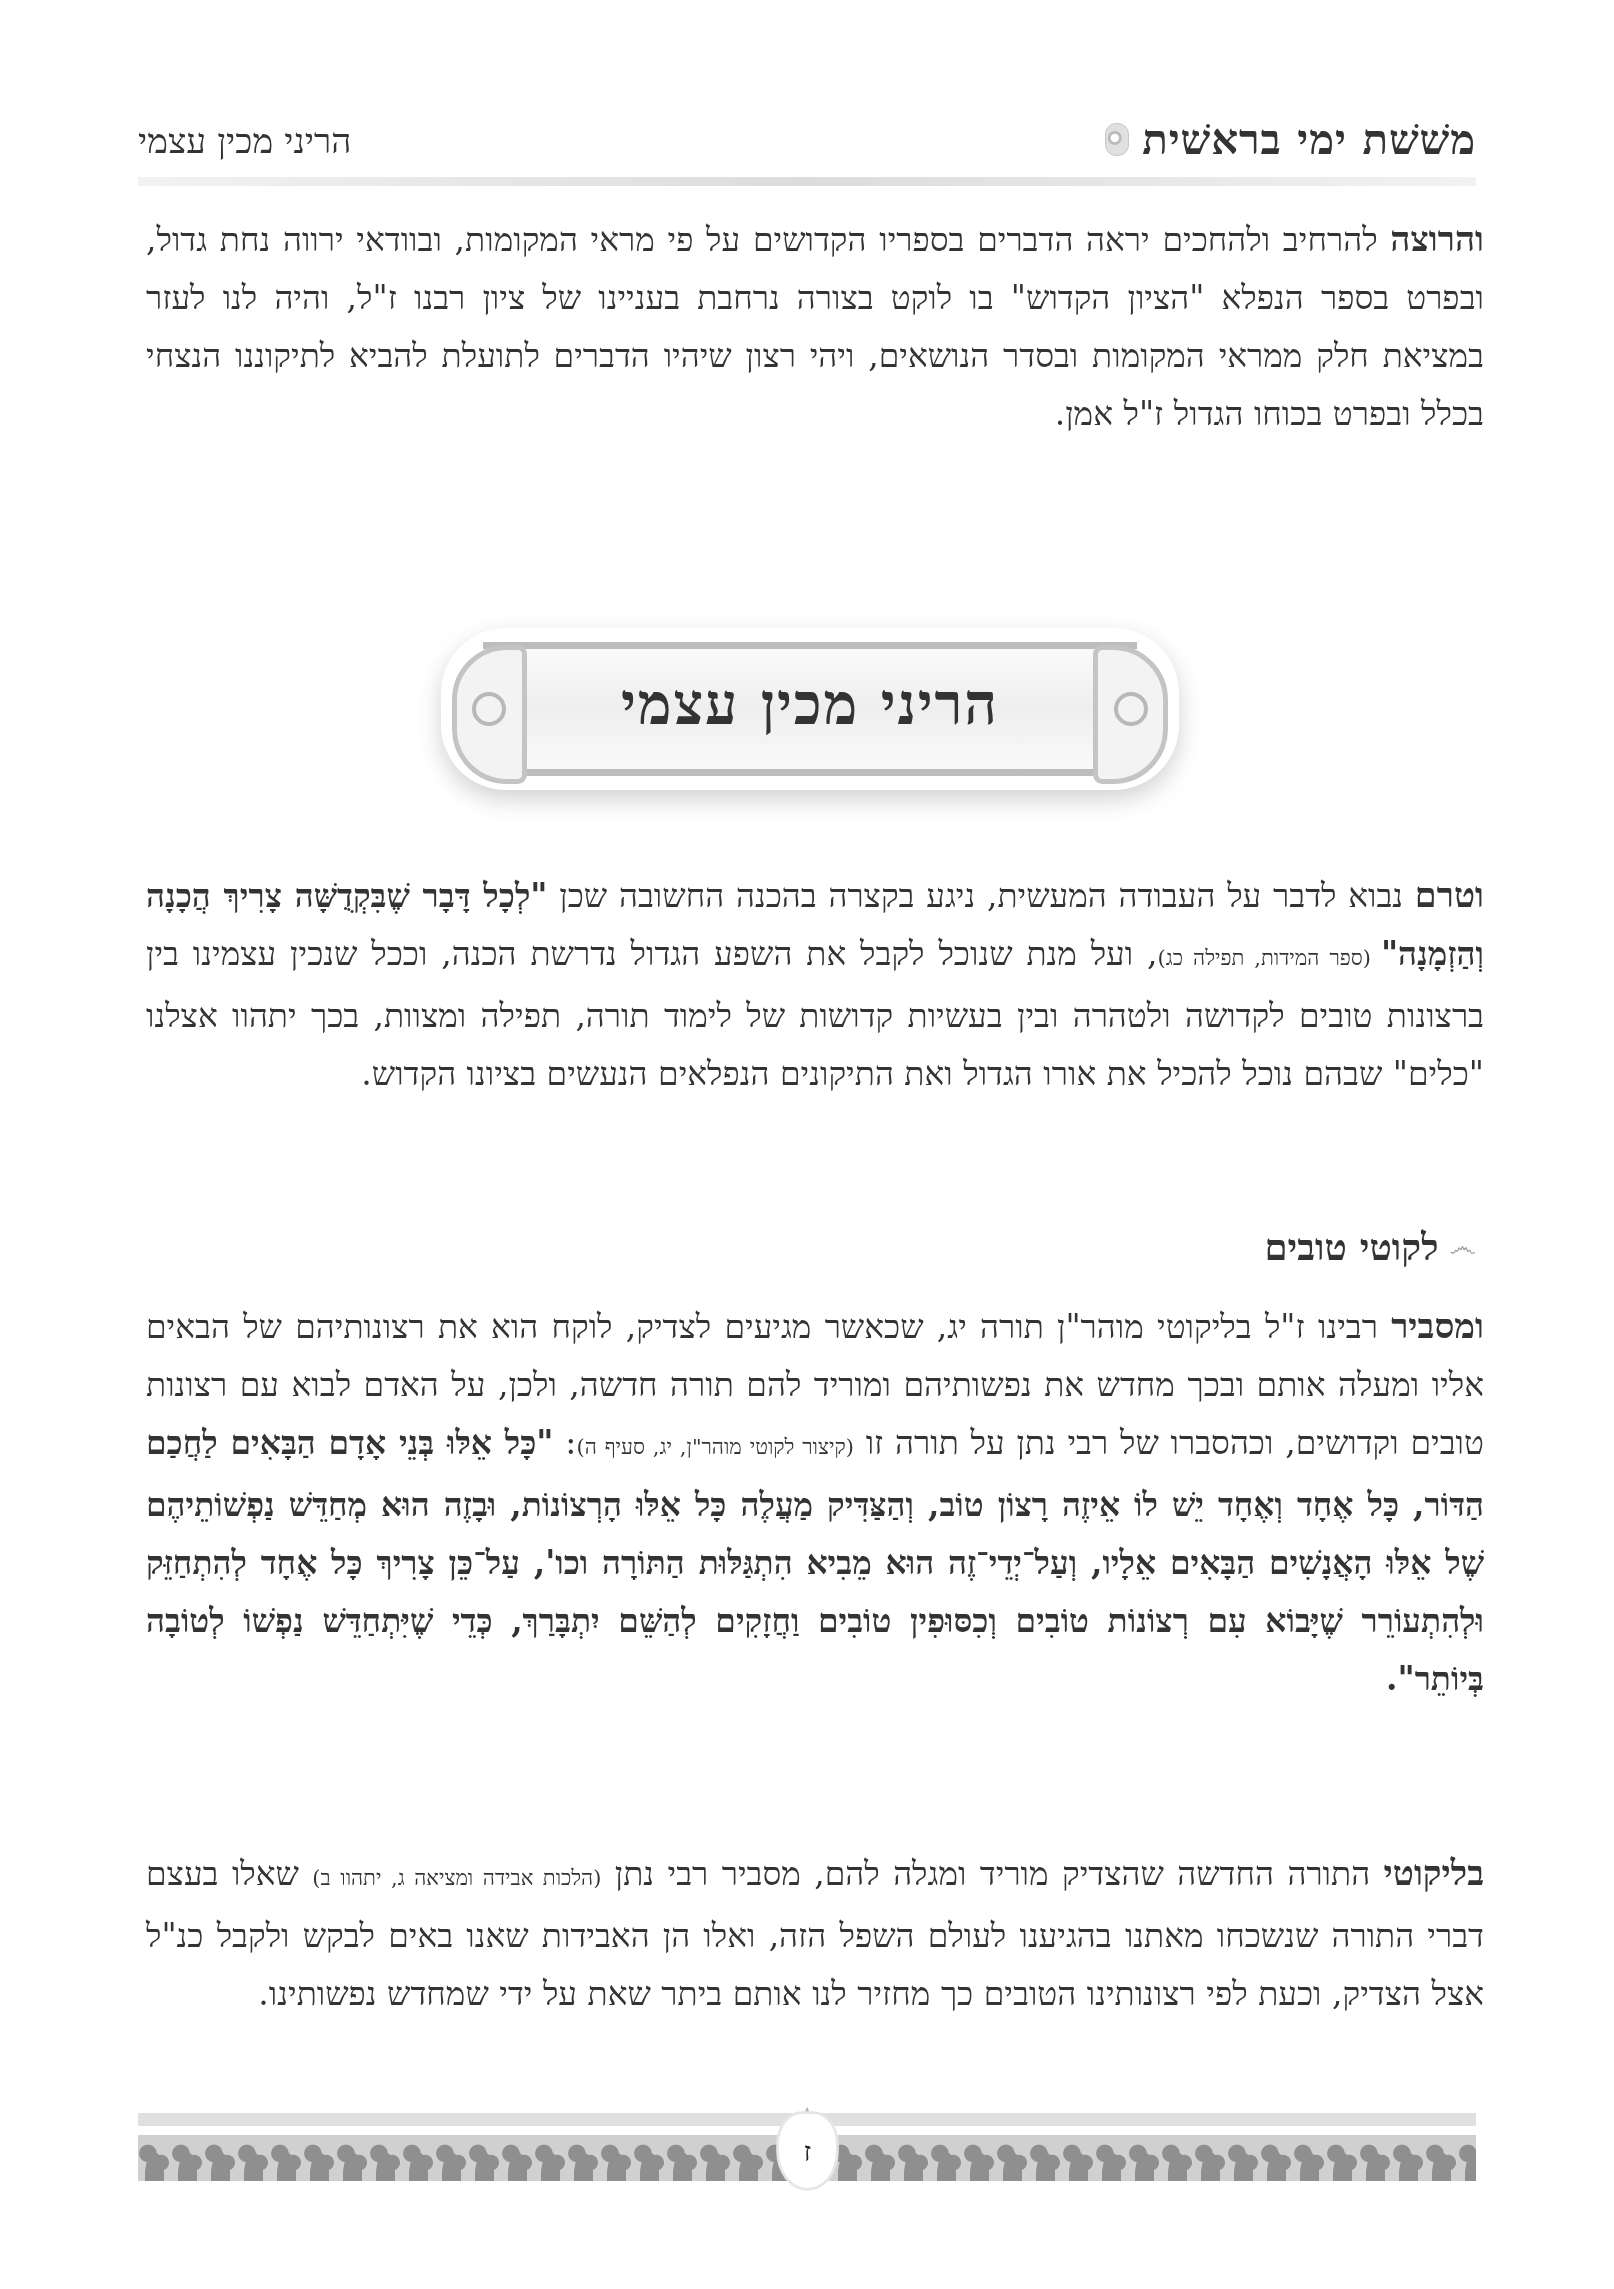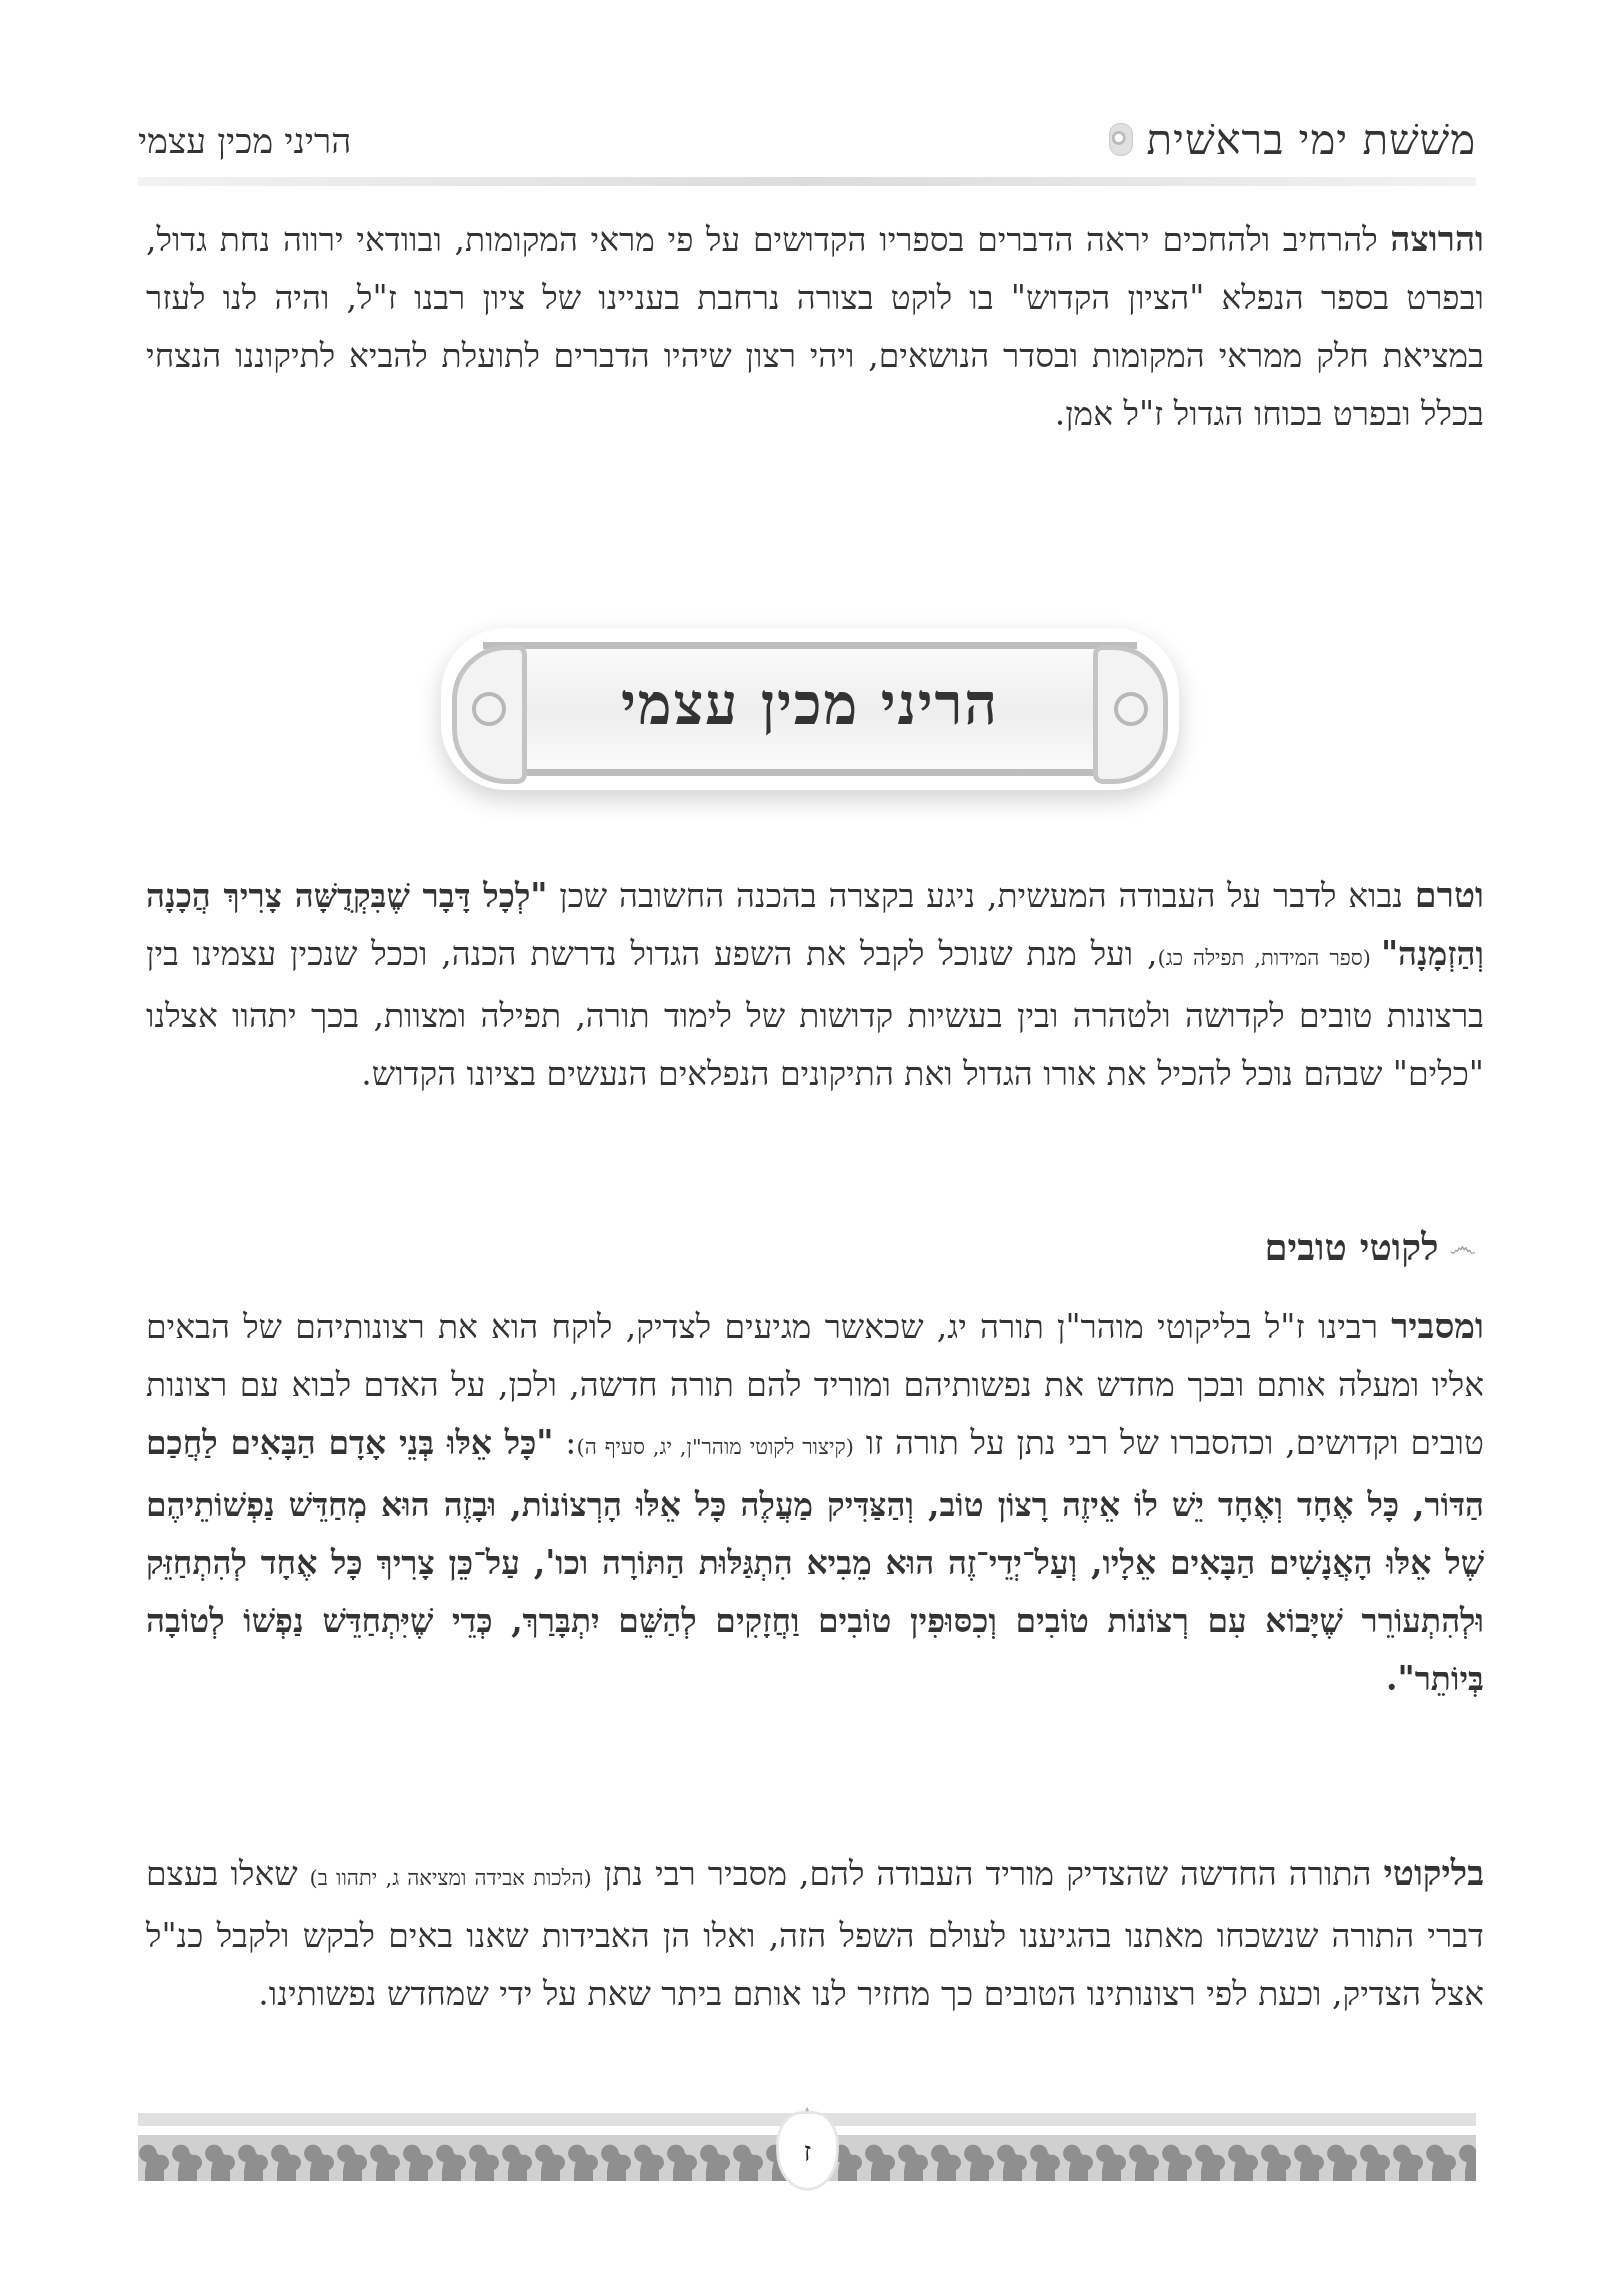--- a/index.html
+++ b/index.html
@@ -1,19 +1,19 @@
 <!DOCTYPE html>
 <html style="font-size:14.8px"><head>
 <meta charset="utf-8">
 <style>
   html, body { margin: 0; padding: 0; background: #ffffff; }
   body { width: 1614px; height: 2290px; position: relative; overflow: hidden; font-family: "DejaVu Serif", "Liberation Serif", serif; color: #333333; direction: rtl; }
 
   .page-header { position: absolute; top: 115px; left: 138px; width: 1338px; height: 65px; }
-  .book-title { position: absolute; right: 0; top: 0; font-size: 42px; font-weight: normal; color: #333; letter-spacing: 0.9px; display: flex; align-items: center; gap: 13px; }
+  .book-title { position: absolute; right: 0; top: 0; font-size: 42px; font-weight: bold; color: #333; letter-spacing: 0.9px; display: flex; align-items: center; gap: 13px; }
   .book-title .ornament { width: 22px; height: 31px; border-radius: 11px; background: radial-gradient(circle at 40% 45%, #fff 0 3.7px, #bbb 4.6px 6.5px, #e0e0e0 7.4px 100%); border: 1.8px solid #c8c8c8; }
   .section-title-header { position: absolute; left: 0; top: 5.5px; font-size: 35px; color: #333; }
   .header-rule { position: absolute; top: 177px; left: 138px; width: 1338px; height: 9.2px; background: linear-gradient(to right, #f2f2f2, #dcdcdc 50%, #f2f2f2); }
 
   .para { position: absolute; left: 146px; width: 1338px; font-size: 33px; line-height: 58px; text-align: justify; text-align-last: right; }
   .para b.lead { font-weight: bold; font-size: 35px; }
   .para .cite { font-size: 21px; }
   .para .quote { font-weight: bold; }
 
   .banner-wrap { position: absolute; left: 441px; top: 628px; width: 738px; height: 162px; }
@@ -69,21 +69,21 @@
 
 <p class="para" style="top:866px; margin:0;"><b class="lead">וטרם</b><span> נבוא לדבר על העבודה המעשית, ניגע בקצרה בהכנה החשובה שכן </span><span class="quote">"לְכָל דָּבָר שֶׁבִּקְדֻשָּׁה צָרִיךְ הֲכָנָה וְהַזְמָנָה"</span><span class="cite"> (ספר המידות, תפילה כג)</span><span>, ועל מנת שנוכל לקבל את השפע הגדול נדרשת הכנה, וככל שנכין עצמינו בין ברצונות טובים לקדושה ולטהרה ובין בעשיות קדושות של לימוד תורה, תפילה ומצוות, בכך יתהוו אצלנו "כלים" שבהם נוכל להכיל את אורו הגדול ואת התיקונים הנפלאים הנעשים בציונו הקדוש.</span></p>
 
 <div class="subheading">
   <span class="flourish">෴</span>
   <span>לקוטי טובים</span>
 </div>
 
 <p class="para" style="top:1297px; margin:0;"><b class="lead">ומסביר</b><span> רבינו ז"ל בליקוטי מוהר"ן תורה יג, שכאשר מגיעים לצדיק, לוקח הוא את רצונותיהם של הבאים אליו ומעלה אותם ובכך מחדש את נפשותיהם ומוריד להם תורה חדשה, ולכן, על האדם לבוא עם רצונות טובים וקדושים, וכהסברו של רבי נתן על תורה זו </span><span class="cite">(קיצור לקוטי מוהר"ן, יג, סעיף ה)</span><span>: </span><span class="quote">"כָּל אֵלּוּ בְּנֵי אָדָם הַבָּאִים לַחֲכַם הַדּוֹר, כָּל אֶחָד וְאֶחָד יֵשׁ לוֹ אֵיזֶה רָצוֹן טוֹב, וְהַצַּדִּיק מַעֲלֶה כָּל אֵלּוּ הָרְצוֹנוֹת, וּבָזֶה הוּא מְחַדֵּשׁ נַפְשׁוֹתֵיהֶם שֶׁל אֵלּוּ הָאֲנָשִׁים הַבָּאִים אֵלָיו, וְעַל־יְדֵי־זֶה הוּא מֵבִיא הִתְגַּלּוּת הַתּוֹרָה וכו', עַל־כֵּן צָרִיךְ כָּל אֶחָד לְהִתְחַזֵּק וּלְהִתְעוֹרֵר שֶׁיָּבוֹא עִם רְצוֹנוֹת טוֹבִים וְכִסּוּפִין טוֹבִים וַחֲזָקִים לְהַשֵּׁם יִתְבָּרַךְ, כְּדֵי שֶׁיִּתְחַדֵּשׁ נַפְשׁוֹ לְטוֹבָה בְּיוֹתֵר".</span></p>
 
-<p class="para" style="top:1844px; margin:0;"><b class="lead">בליקוטי</b><span> התורה החדשה שהצדיק מוריד העבודה להם, מסביר רבי נתן </span><span class="cite">(הלכות אבידה ומציאה ג, יתהוו ב)</span><span> שאלו בעצם דברי התורה שנשכחו מאתנו בהגיענו לעולם השפל הזה, ואלו הן האבידות שאנו באים לבקש ולקבל כנ"ל אצל הצדיק, וכעת לפי רצונותינו הטובים כך מחזיר לנו אותם ביתר שאת על ידי שמחדש נפשותינו.</span></p>
+<p class="para" style="top:1844px; margin:0;"><b class="lead">בליקוטי</b><span> התורה החדשה שהצדיק מוריד ומגלה להם, מסביר רבי נתן </span><span class="cite">(הלכות אבידה ומציאה ג, יתהוו ב)</span><span> שאלו בעצם דברי התורה שנשכחו מאתנו בהגיענו לעולם השפל הזה, ואלו הן האבידות שאנו באים לבקש ולקבל כנ"ל אצל הצדיק, וכעת לפי רצונותינו הטובים כך מחזיר לנו אותם ביתר שאת על ידי שמחדש נפשותינו.</span></p>
 
 <div class="footer-rule"></div>
 <div class="footer-band"></div>
 <div class="fleur">⚜</div>
 <div class="page-number-badge">
     <span>ז</span>
   </div>
 
 
 </body></html>

